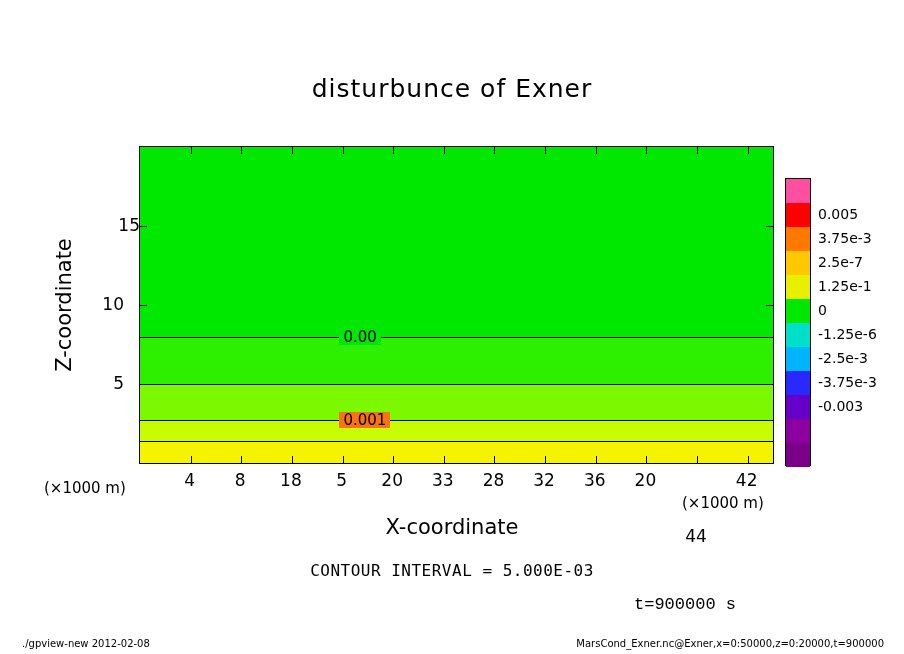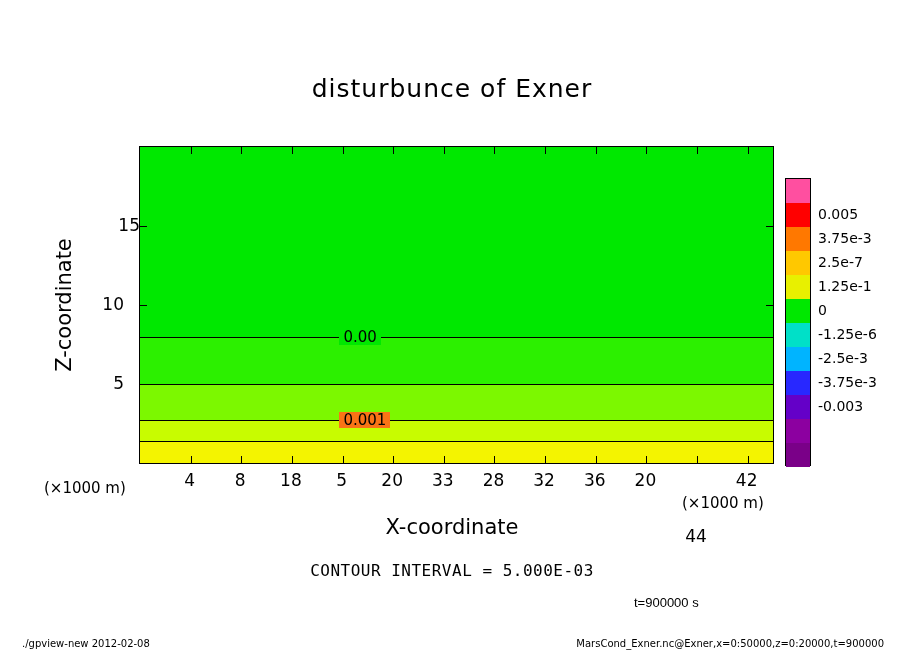--- a/index.html
+++ b/index.html
@@ -151,22 +151,22 @@
     width: 904px;
     text-align: center;
     font-size: 16px;
     letter-spacing: 0.5px;
     font-family: "DejaVu Sans Mono", monospace;
   }
   #time-label {
     position: absolute;
     left: 634px;
     top: 595px;
-    font-size: 13px;
-    font-family: Liberation Sans, sans-serif;
+    font-size: 17px;
+    font-family: Liberation Mono, monospace;
   }
   #footer-left {
     position: absolute;
     left: 22px;
     top: 638px;
     font-size: 10px;
     font-family: "DejaVu Sans", sans-serif;
   }
   #footer-right {
     position: absolute;

